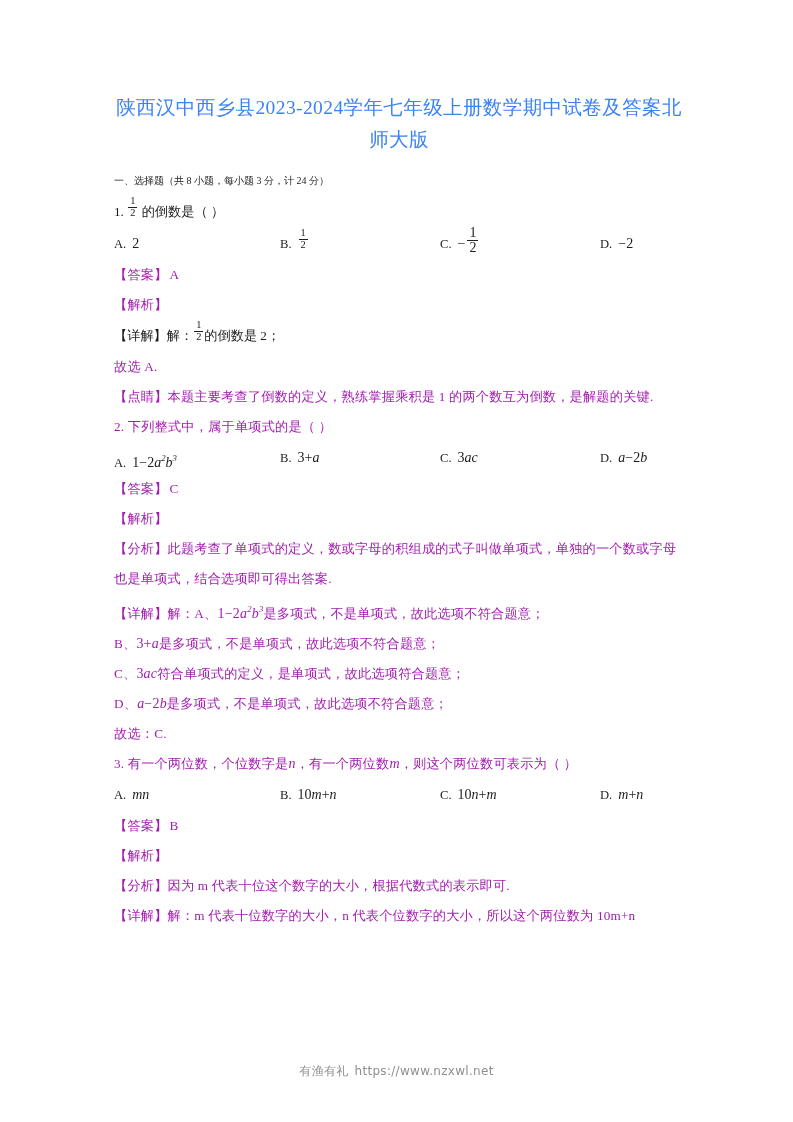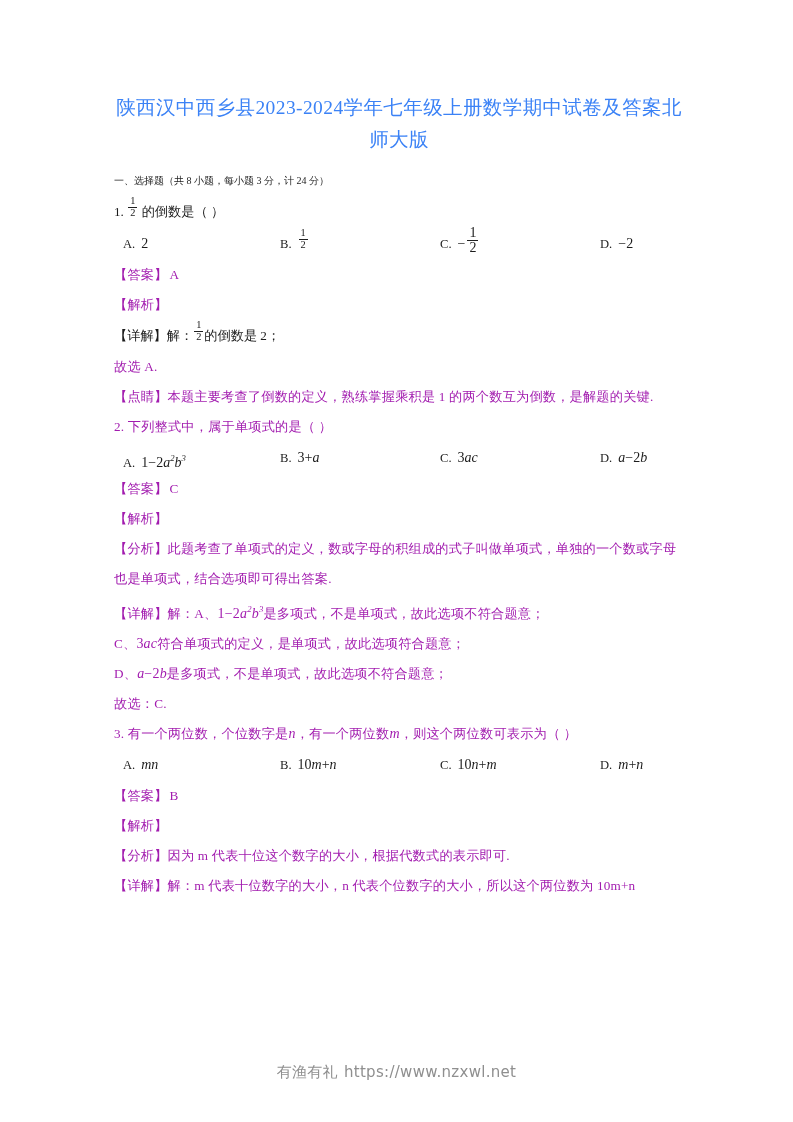--- a/index.html
+++ b/index.html
@@ -64,21 +64,21 @@
     position: absolute;
     top: 0;
     white-space: nowrap;
   }
   .opt .lab {
     font-size: 12.6px;
   }
   .opt .val {
     margin-left: 6px;
   }
-  .o-a { left: 9px; }
+  .o-a { left: 0px; }
   .o-b { left: 166px; }
   .o-c { left: 326px; }
   .o-d { left: 486px; }
 
   
   .mi {
     font-style: italic;
     font-family: "Liberation Serif", "DejaVu Serif", serif;
   }
   .mn { font-style: normal; }
@@ -117,21 +117,21 @@
   .neg { margin-right: 1px; }
   .ans-letter { margin-left: 2px; }
 
   .footer {
     position: absolute;
     left: 0;
     top: 1063px;
     width: 793px;
     text-align: center;
     font-family: "DejaVu Sans", "Liberation Sans", sans-serif;
-    font-size: 15px;
+    font-size: 12px;
     color: #8f8f8f;
     letter-spacing: 0.3px;
   }
   .footer .wm-cn { margin-right: 6px; }
 </style>
 </head>
 <body>
 
 <div class="page">
   <div class="content">
@@ -205,20 +205,23 @@
     <div class="line">【解析】</div>
 
     <div class="line wrap">
       <span>【分析】</span><span>此题考查了单项式的定义，数或字母的积组成的式子叫做单项式，单独的一个数或字母也是单项式，结合选项即可得出答案.</span>
     </div>
 
     <div class="line">
       <span>【详解】</span><span>解：A、</span><span class="math"><span class="mn">1</span>−<span class="mn">2</span><span class="mi">a</span><sup class="pw">2</sup><span class="mi">b</span><sup class="pw">3</sup></span><span>是多项式，不是单项式，故此选项不符合题意；</span>
     </div>
 
+    <div class="line">
+      <span>B、</span><span class="math"><span class="mn">3</span>+<span class="mi">a</span></span><span>是多项式，不是单项式，故此选项不符合题意；</span>
+    </div>
 
     <div class="line">
       <span>C、</span><span class="math"><span class="mn">3</span><span class="mi">ac</span></span><span>符合单项式的定义，是单项式，故此选项符合题意；</span>
     </div>
 
     <div class="line">
       <span>D、</span><span class="math"><span class="mi">a</span>−<span class="mn">2</span><span class="mi">b</span></span><span>是多项式，不是单项式，故此选项不符合题意；</span>
     </div>
 
     <div class="line">故选：C.</div>

